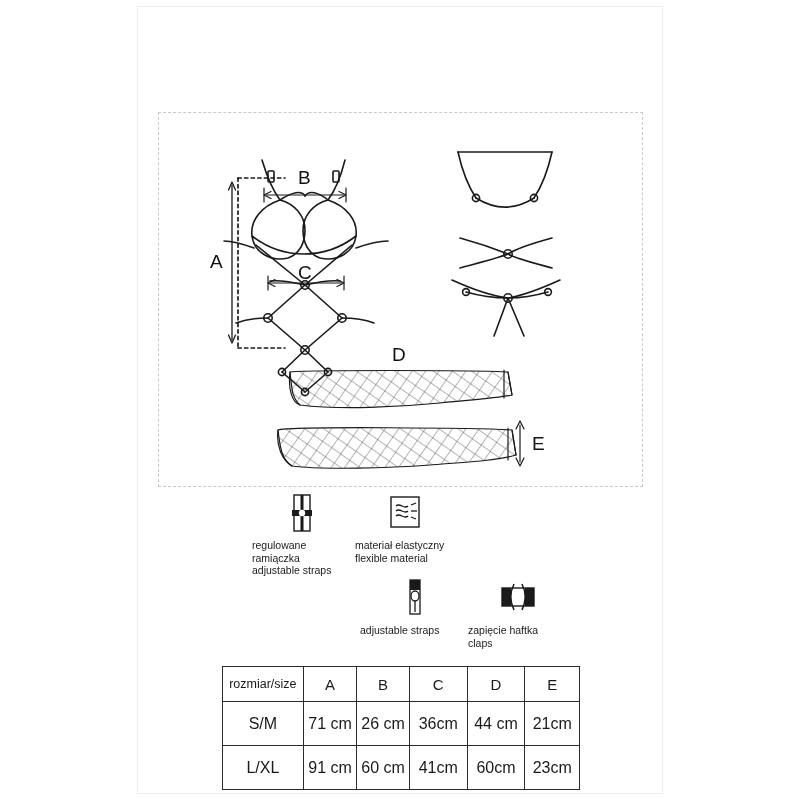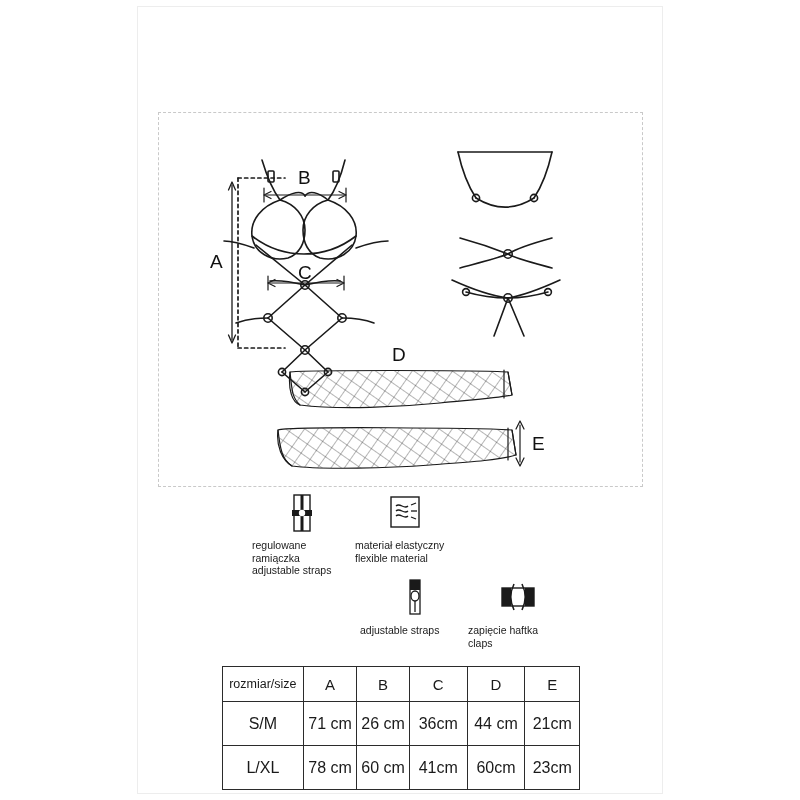--- a/index.html
+++ b/index.html
@@ -322,21 +322,21 @@
       <tr class="row">
         <td class="sizecol">S/M</td>
         <td>71 cm</td>
         <td>26 cm</td>
         <td>36cm</td>
         <td>44 cm</td>
         <td>21cm</td>
       </tr>
       <tr class="row">
         <td class="sizecol">L/XL</td>
-        <td>78 cm</td>
+        <td>91 cm</td>
         <td>60 cm</td>
         <td>41cm</td>
         <td>60cm</td>
         <td>23cm</td>
       </tr>
     </tbody>
   </table>
 
 </div>
 

